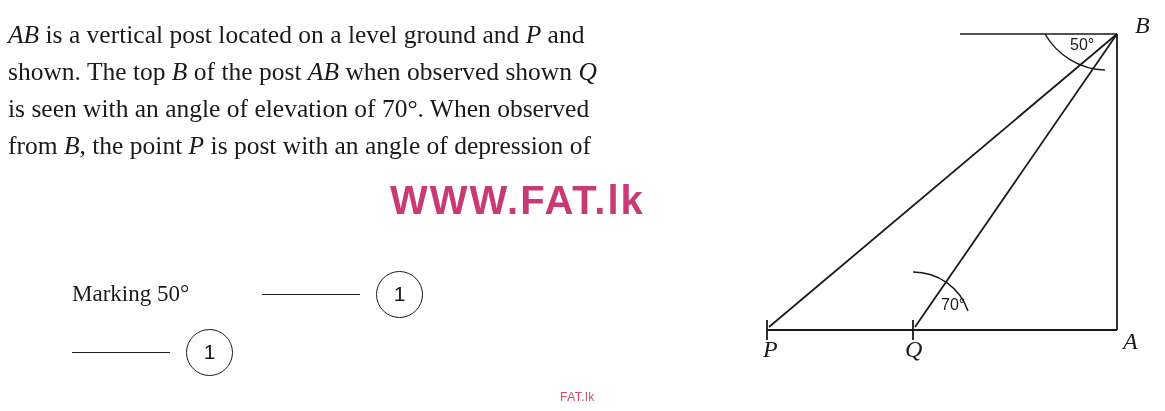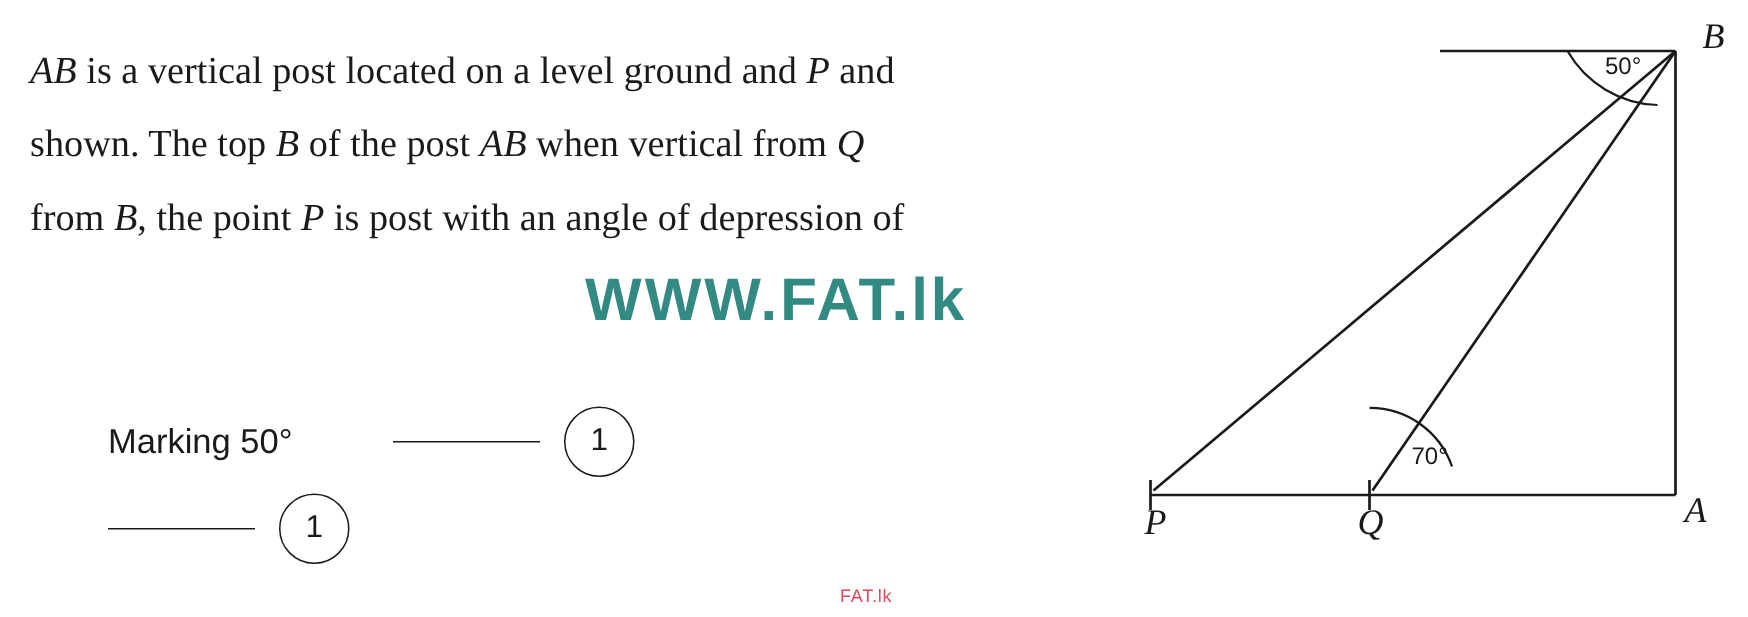--- a/index.html
+++ b/index.html
@@ -26,40 +26,40 @@
     left: 8px;
     top: 16px;
     width: 760px;
     font-size: 25.5px;
     line-height: 37px;
     color: #1a1a1a;
     text-align: justify;
     text-justify: inter-word;
   }
   .question-text p {
-    margin: 12px;
+    margin: 0;
   }
   .it {
     font-style: italic;
   }
 
   
   .marks-area {
     position: absolute;
     left: 72px;
     top: 265px;
     width: 420px;
   }
   .mark-row {
     display: flex;
     align-items: center;
     height: 58px;
   }
   .mark-label {
-    font-family: Liberation Sans, sans-serif;
+    font-family: Liberation Serif, serif;
     font-size: 23px;
     color: #1a1a1a;
     width: 190px;
     white-space: nowrap;
   }
   .mark-dash {
     flex: 0 0 98px;
     height: 0;
     border-top: 1.6px solid #1a1a1a;
     margin-right: 16px;
@@ -79,21 +79,21 @@
 
   
   .watermark-big {
     position: absolute;
     left: 390px;
     top: 178px;
     font-family: "Liberation Sans", sans-serif;
     font-size: 40px;
     font-weight: bold;
     letter-spacing: 2px;
-    color: #0f766e;
+    color: #be185d;
     opacity: 0.85;
     pointer-events: none;
     white-space: nowrap;
   }
   .watermark-small {
     position: absolute;
     left: 560px;
     top: 390px;
     font-family: "Liberation Sans", sans-serif;
     font-size: 12px;
@@ -133,21 +133,22 @@
   .ang-50 { left: 325px; top: 36px; }
   .ang-70 { left: 196px; top: 296px; }
 </style>
 </head>
 <body>
 
 <div id="page">
 
   <div class="question-text">
     <p><span class="it">AB</span><span> is a vertical post located on a level ground and </span><span class="it">P</span><span> and</span></p>
-    <p><span>shown. The top </span><span class="it">B</span><span> of the post </span><span class="it">AB</span><span> when vertical from </span><span class="it">Q</span></p>
+    <p><span>shown. The top </span><span class="it">B</span><span> of the post </span><span class="it">AB</span><span> when observed shown </span><span class="it">Q</span></p>
+    <p>is seen with an angle of elevation of 70°. When observed</p>
     <p><span>from </span><span class="it">B</span><span>, the point </span><span class="it">P</span><span> is post with an angle of depression of</span></p>
   </div>
 
   <div class="marks-area">
     <div class="mark-row">
       <div class="mark-label">Marking 50°</div>
       <div class="mark-dash"></div>
       <div class="mark-circle">1</div>
     </div>
     <div class="mark-row">

